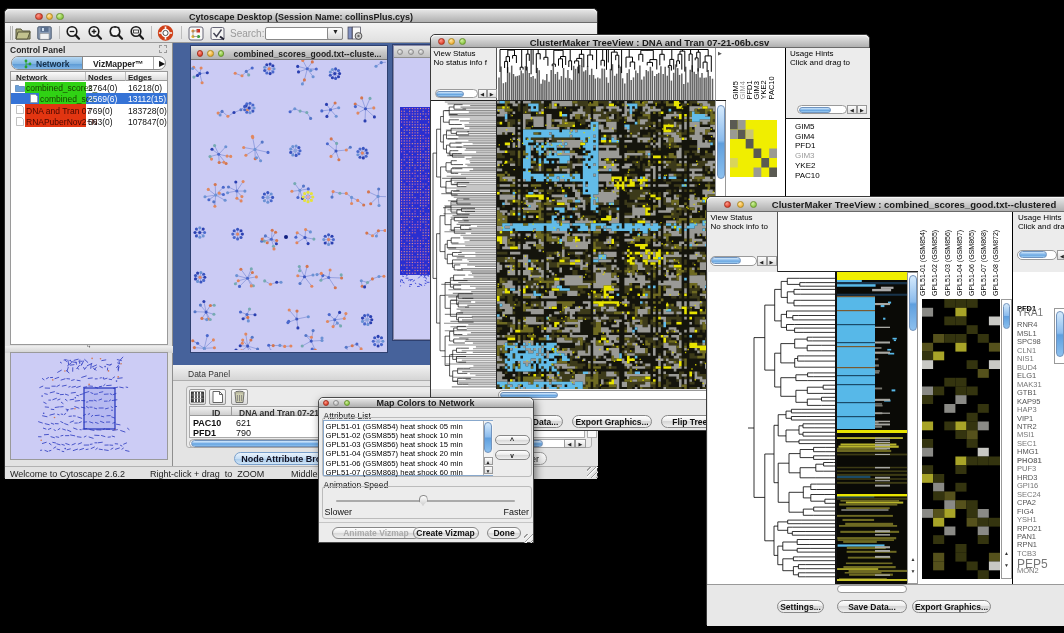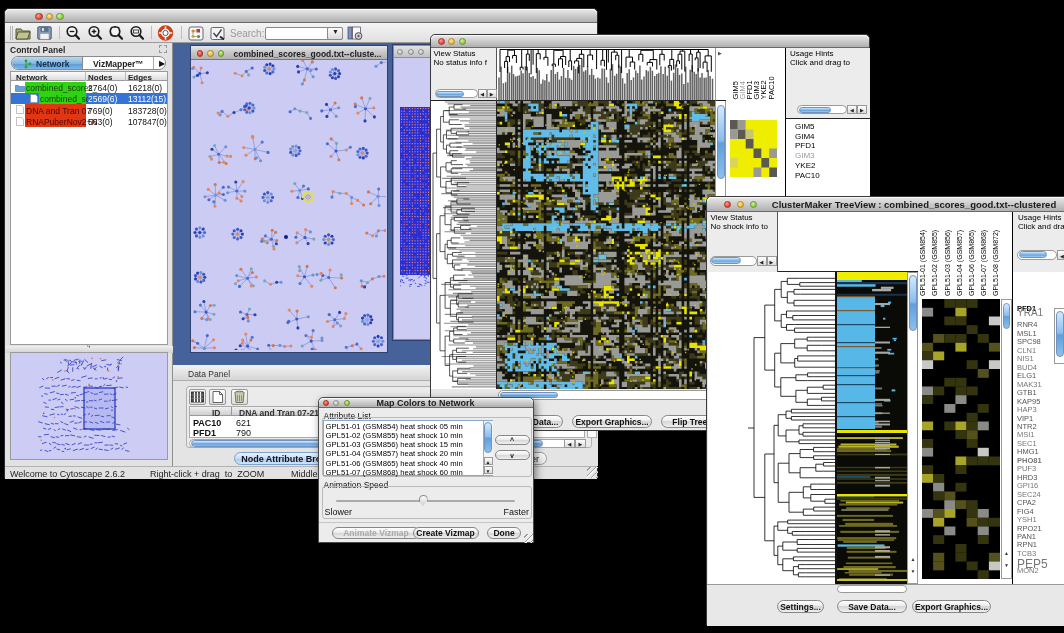--- a/index.html
+++ b/index.html
@@ -19,20 +19,21 @@
 .sbtn{position:absolute;background:linear-gradient(180deg,#fdfdfd,#dcdcdc);border:1px solid #9a9a9a;color:#222;text-align:center}
 .txt{position:absolute;white-space:nowrap}
 .grip{position:absolute;width:11px;height:11px;background:repeating-linear-gradient(135deg,transparent 0 2px,#9a9a9a 2px 3px,#f5f5f5 3px 4px)}
 </style></head><body>
 
 <div class="win" style="left:4px;top:8px;width:594px;height:470px;border:1px solid #2a2a2a;border-radius:5px 5px 0 0">
  <div class="tbar" style="height:14px"></div>
  <div class="lt r" style="left:30px;top:3.5px;width:7.5px;height:7.5px"></div>
  <div class="lt y" style="left:40.5px;top:3.5px;width:7.5px;height:7.5px"></div>
  <div class="lt g" style="left:51px;top:3.5px;width:7.5px;height:7.5px"></div>
+ <div class="ttl" style="top:2.5px;font-size:9px">Cytoscape Desktop (Session Name: collinsPlus.cys)</div>
 
  <div class="abs" style="left:0;top:14px;width:100%;height:20px;background:linear-gradient(180deg,#f4f4f4,#e0e0e0);border-bottom:1px solid #9a9a9a"></div>
  <div class="abs" style="left:5px;top:17px;width:1px;height:14px;background:#b5b5b5"></div>
  <div class="abs" style="left:7px;top:17px;width:1px;height:14px;background:#b5b5b5"></div>
  <div class="abs" style="left:54px;top:17px;width:1px;height:13px;background:#bdbdbd"></div>
     <div class="abs" style="left:146px;top:17px;width:1px;height:13px;background:#bdbdbd"></div>
     <div class="abs" style="left:176px;top:17px;width:1px;height:13px;background:#bdbdbd"></div>
     <svg class="abs" style="left:10px;top:17px" width="17" height="14" viewBox="0 0 17 14">
       <path d="M1 3h5l1.5 2H15v8H1z" fill="#a8a878" stroke="#55553a" stroke-width="1"></path>
       <path d="M3 6h12l-2.5 7H1z" fill="#c2c28e" stroke="#55553a" stroke-width="1"></path>
@@ -1278,20 +1279,21 @@
   <div class="txt" style="left:286px;top:2px;font-size:9px;color:#222">Middle-click + drag to PAN</div>
  </div>
  <div class="grip" style="left:582px;top:458px"></div>
 </div>
 
 <div class="win" style="left:429.5px;top:33.5px;width:440px;height:397px;border:1px solid #3a3a3a;border-radius:5px 5px 0 0">
  <div class="tbar" style="height:13.5px"></div>
  <div class="lt r" style="left:7px;top:3.5px;width:7px;height:7px"></div>
  <div class="lt y" style="left:17.5px;top:3.5px;width:7px;height:7px"></div>
  <div class="lt g" style="left:28px;top:3.5px;width:7px;height:7px"></div>
+ <div class="ttl" style="top:2px;font-size:9.5px">ClusterMaker TreeView : DNA and Tran 07-21-06b.csv</div>
 
  <div class="abs" style="left:0;top:13.5px;width:66px;height:53px;background:#ececec;border-right:1px solid #555;border-bottom:1px solid #222">
   <div class="txt" style="left:3px;top:1px;font-size:8px;color:#000">View Status</div>
   <div class="txt" style="left:3px;top:10px;font-size:8px;color:#000">No status info f</div>
   <div class="sldtrk" style="left:4px;top:41px;width:43px;height:9px"></div>
   <div class="sldpill" style="left:5.5px;top:42.5px;width:28px;height:6px"></div>
   <div class="sbtn" style="left:47px;top:41px;width:9.5px;height:9px;font-size:5px;line-height:9px">◀</div>
   <div class="sbtn" style="left:56.5px;top:41px;width:9.5px;height:9px;font-size:5px;line-height:9px">▶</div>
  </div>
  <div class="abs" style="left:66px;top:13.5px;width:218.5px;height:53px;border-bottom:1px solid #222;overflow:hidden"><svg width="218" height="53" viewBox="0 0 218 53" style="">

